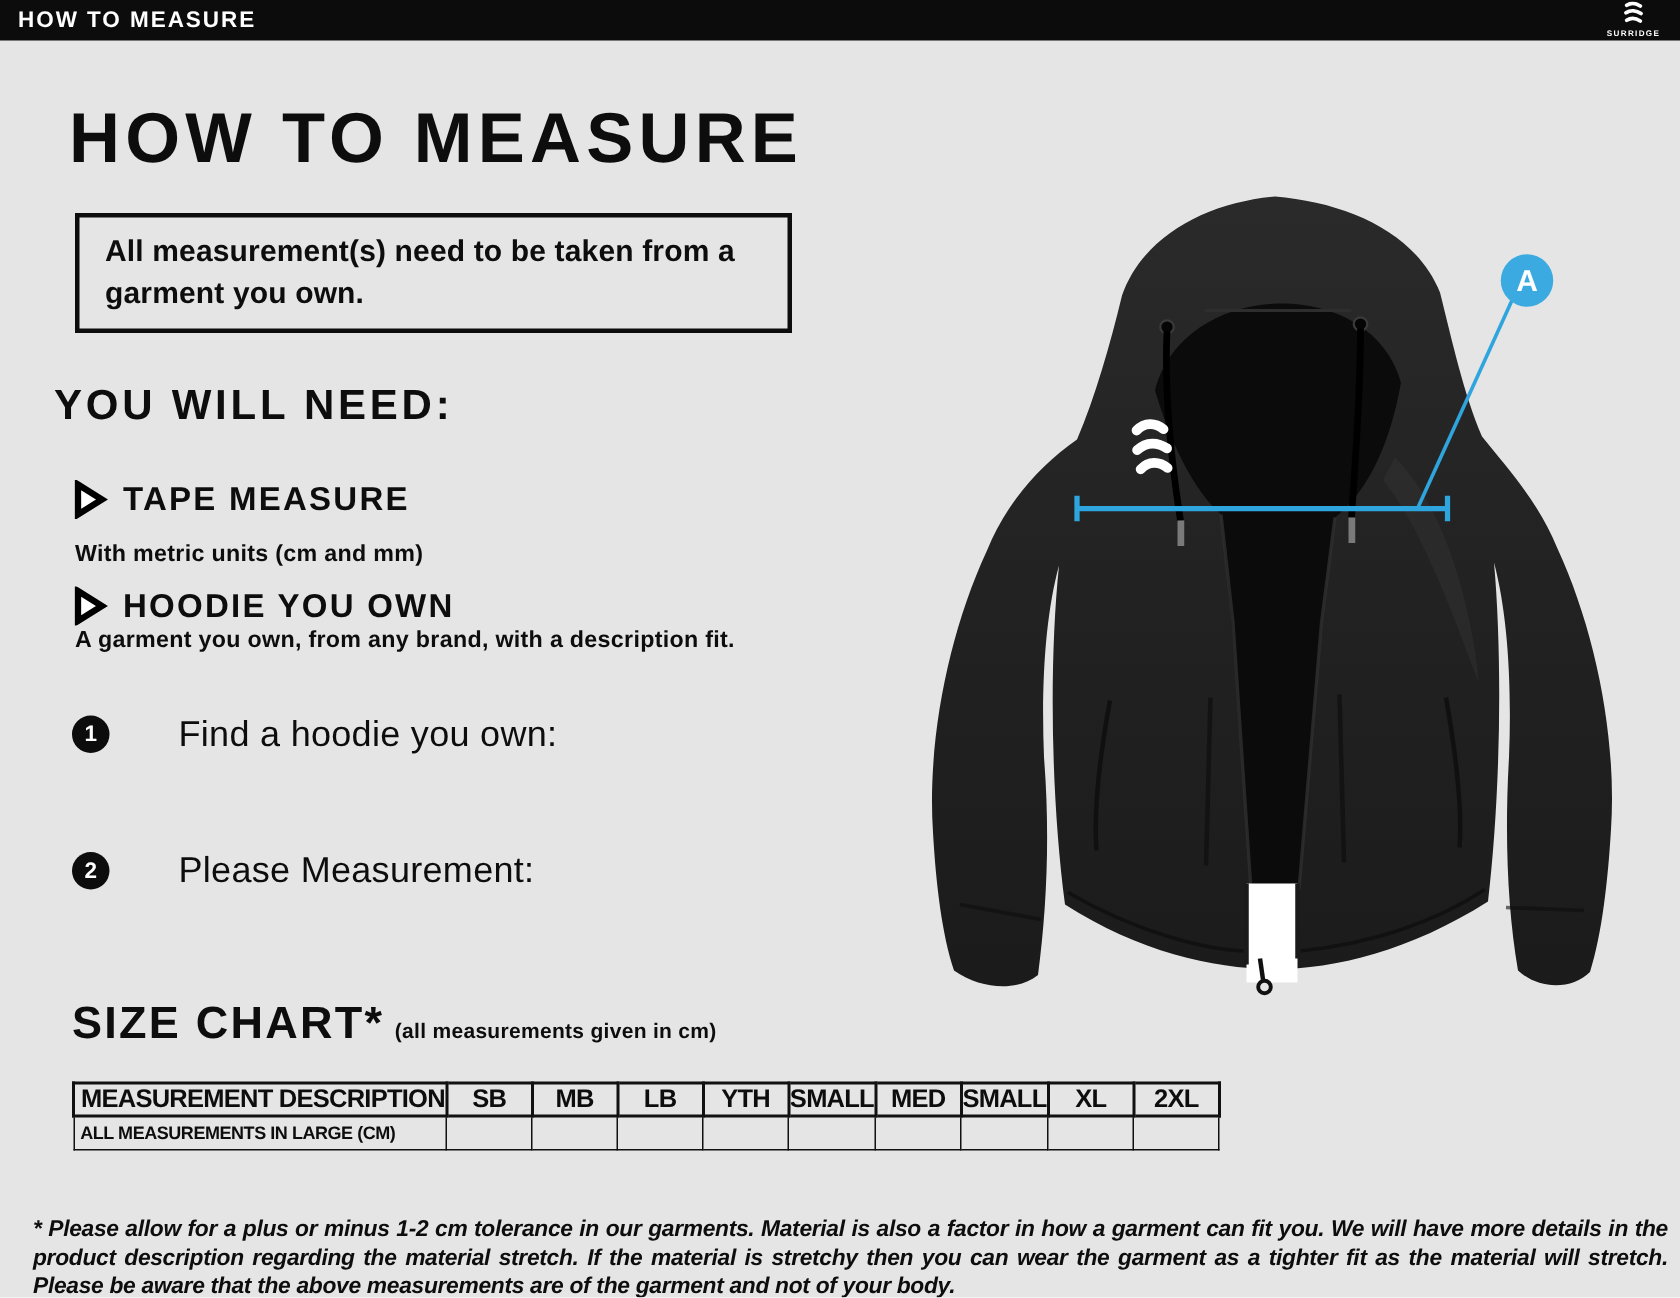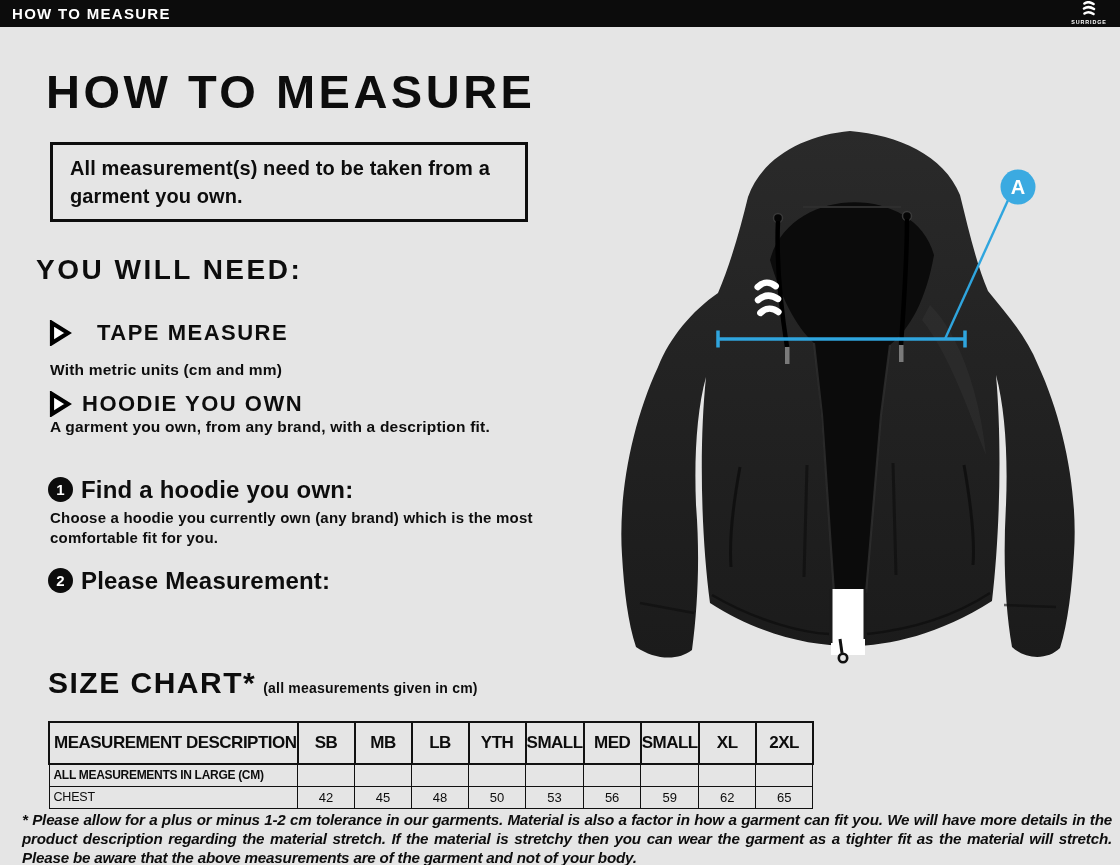--- a/index.html
+++ b/index.html
@@ -21,32 +21,32 @@
   .notice-box p { font-size:20px; font-weight:bold; line-height:28px; letter-spacing:0.1px; }
 
   .ywn-heading { position:absolute; left:36px; top:254px; font-size:28px; font-weight:800; letter-spacing:2.5px; }
 
   .need-item-icon { position:absolute; width:24px; height:26px; }
   .need-item-label { position:absolute; font-size:22px; font-weight:800; letter-spacing:1.5px; }
   .need-item-desc { position:absolute; font-size:15.5px; font-weight:bold; letter-spacing:0.2px; }
 
   .step-badge { position:absolute; width:25px; height:25px; border-radius:50%; background:#0c0c0c; color:#fff;
                 display:flex; align-items:center; justify-content:center; font-size:15px; font-weight:bold; }
-  .step-title { position:absolute; font-size:24px; font-weight:700; letter-spacing:0.2px; }
+  .step-title { position:absolute; font-size:24px; font-weight:400; letter-spacing:0.2px;margin-left:38px; }
   .step-desc { position:absolute; font-size:15px; font-weight:bold; line-height:19.5px; letter-spacing:0.2px; }
 
   .sc-heading { position:absolute; left:48px; top:666px; display:flex; align-items:baseline; }
   .sc-heading .main { font-size:30px; font-weight:800; letter-spacing:1.5px; }
   .sc-heading .sub { font-size:14px; font-weight:bold; margin-left:7px; letter-spacing:0.2px; }
 
   
   table.size-chart { position:absolute; left:48px; top:721px; border-collapse:collapse; table-layout:fixed;
                      font-family:"Liberation Sans", sans-serif; }
   table.size-chart th, table.size-chart td { border:1.5px solid #111; white-space:nowrap; overflow:hidden; }
-  table.size-chart thead th { border-width:2.5px; height:42px; font-size:17px; font-weight:bold; letter-spacing:-0.5px; text-align:center; }
+  table.size-chart thead th { border-width:2.5px; height:22px; font-size:17px; font-weight:bold; letter-spacing:-0.5px; text-align:center; }
   table.size-chart thead th.label-col { text-align:left; padding-left:4px; width:230px; }
   table.size-chart col.size-col { width:57px; }
   table.size-chart tbody td { height:22px; font-size:13px; text-align:center; }
   table.size-chart tbody td.label-col { text-align:left; padding-left:4px; }
   table.size-chart tbody tr.metric-row td.label-col { font-weight:bold; font-size:12px; letter-spacing:-0.3px; }
   table.size-chart tbody tr.data-row td.label-col { font-size:12.5px; letter-spacing:-0.2px; }
 
   .disclaimer { position:absolute; left:22px; top:810px; width:1090px; font-size:15.2px; font-weight:bold;
                 font-style:italic; line-height:19px; letter-spacing:-0.2px; text-align:justify; }
 
@@ -75,32 +75,31 @@
 
   <div class="notice-box">
     <p>All measurement(s) need to be taken from a garment you own.</p>
   </div>
 
   <div class="ywn-heading">YOU WILL NEED:</div>
 
   <svg class="need-item-icon" style="left:48px; top:320px;" viewBox="0 0 24 26">
     <path d="M4,3 L20,13 L4,23 Z" fill="#fff" stroke="#000" stroke-width="4.2"></path>
   </svg>
-  <div class="need-item-label" style="left:82px; top:320px;margin-left:15px;">TAPE MEASURE</div>
+  <div class="need-item-label" style="left:82px; top:320px;">TAPE MEASURE</div>
   <div class="need-item-desc" style="left:50px; top:348px;margin-top:13px;">With metric units (cm and mm)</div>
 
   <svg class="need-item-icon" style="left:48px; top:391px;" viewBox="0 0 24 26">
     <path d="M4,3 L20,13 L4,23 Z" fill="#fff" stroke="#000" stroke-width="4.2"></path>
   </svg>
   <div class="need-item-label" style="left:82px; top:391px;">HOODIE YOU OWN</div>
   <div class="need-item-desc" style="left:50px; top:418px;">A garment you own, from any brand, with a description fit.</div>
 
   <div class="step-badge" style="left:48px; top:477px;">1</div>
   <div class="step-title" style="left:81px; top:476px;">Find a hoodie you own:</div>
-  <div class="step-desc" style="left:50px; top:508px; width:545px;">Choose a hoodie you currently own (any brand) which is the most comfortable fit for you.</div>
 
   <div class="step-badge" style="left:48px; top:568px;">2</div>
   <div class="step-title" style="left:81px; top:567px;">Please Measurement:</div>
 
   <div class="sc-heading">
     <span class="main">SIZE CHART*</span>
     <span class="sub">(all measurements given in cm)</span>
   </div>
 
   <table class="size-chart">
@@ -135,32 +134,20 @@
           <td class="label-col">ALL MEASUREMENTS IN LARGE (CM)</td>
           <td></td>
           <td></td>
           <td></td>
           <td></td>
           <td></td>
           <td></td>
           <td></td>
           <td></td>
           <td></td>
-        </tr>
-        <tr class="data-row">
-          <td class="label-col">CHEST</td>
-          <td>42</td>
-          <td>45</td>
-          <td>48</td>
-          <td>50</td>
-          <td>53</td>
-          <td>56</td>
-          <td>59</td>
-          <td>62</td>
-          <td>65</td>
         </tr>
       </tbody>
   </table>
 
   <div class="disclaimer">* Please allow for a plus or minus 1-2 cm tolerance in our garments. Material is also a factor in how a garment can fit you. We will have more details in the product description regarding the material stretch.  If the material is stretchy then you can wear the garment as a tighter fit as the material will stretch.  Please be aware that the above measurements are of the garment and not of your body.</div>
 
   <svg class="hoodie-figure" viewBox="0 0 505 570">
     <defs>
       <linearGradient id="fabric" x1="0" y1="0" x2="0" y2="1">
         <stop offset="0" stop-color="#2a2a2a"></stop>

